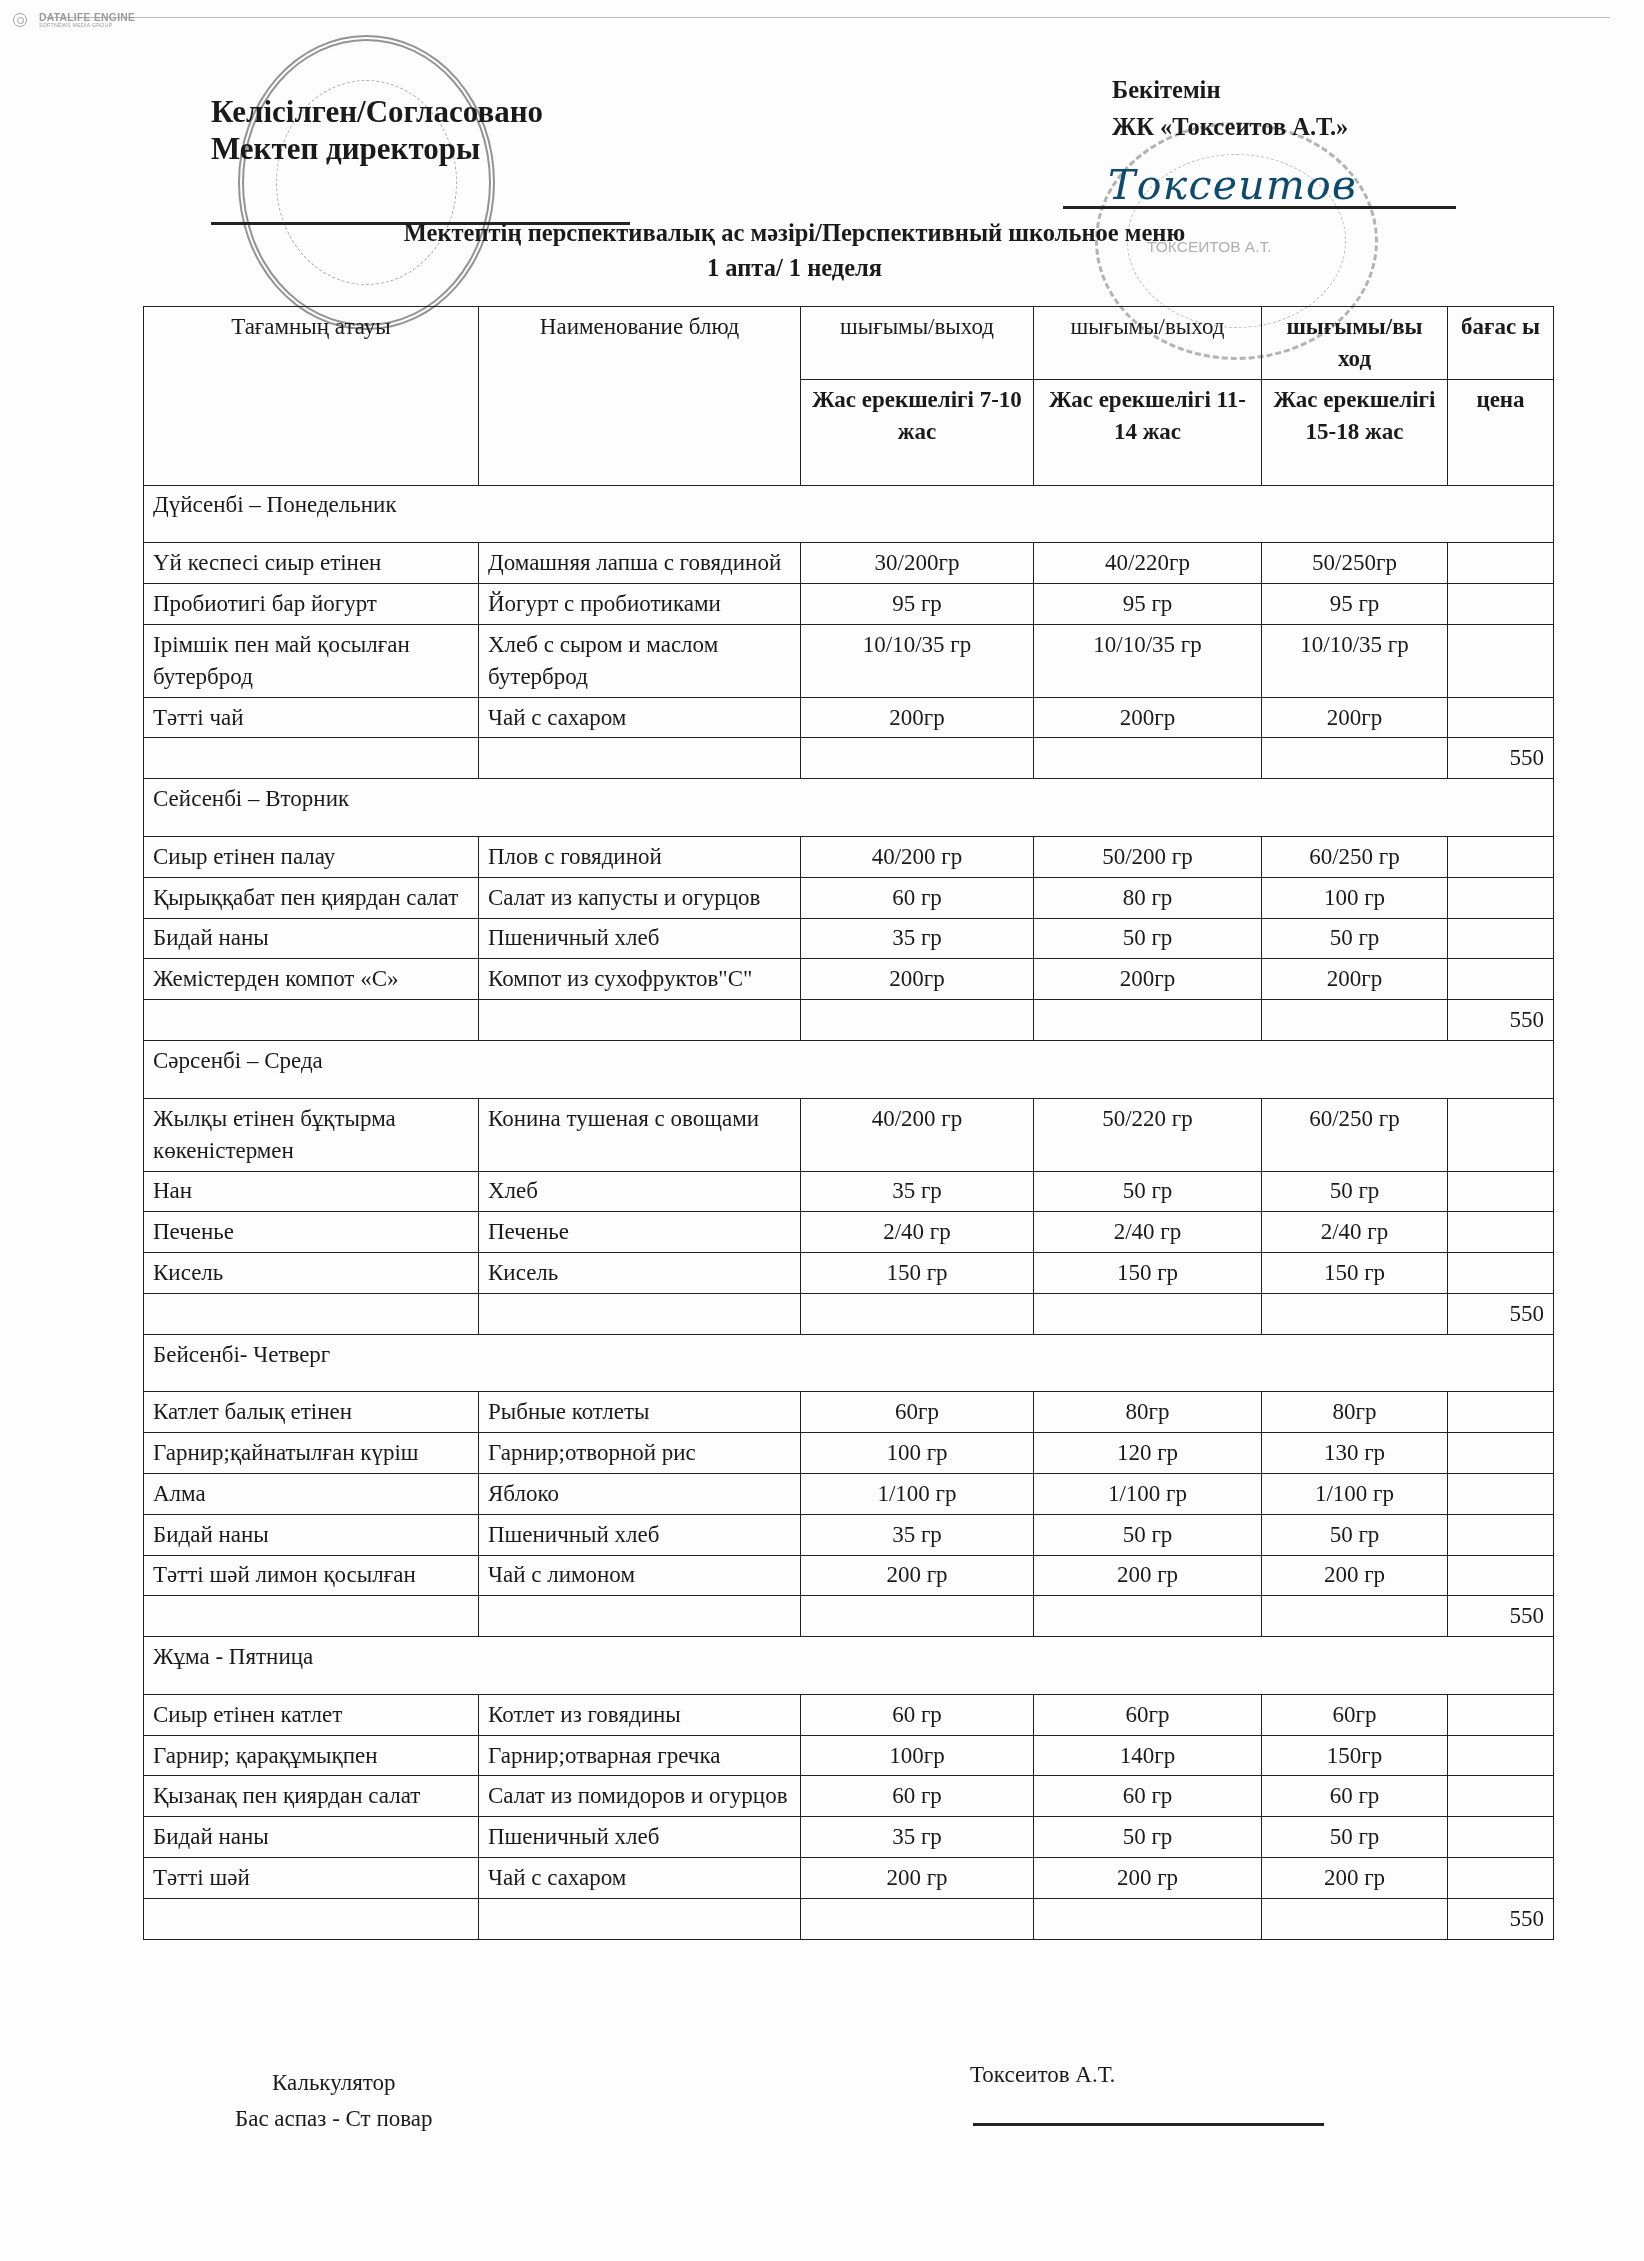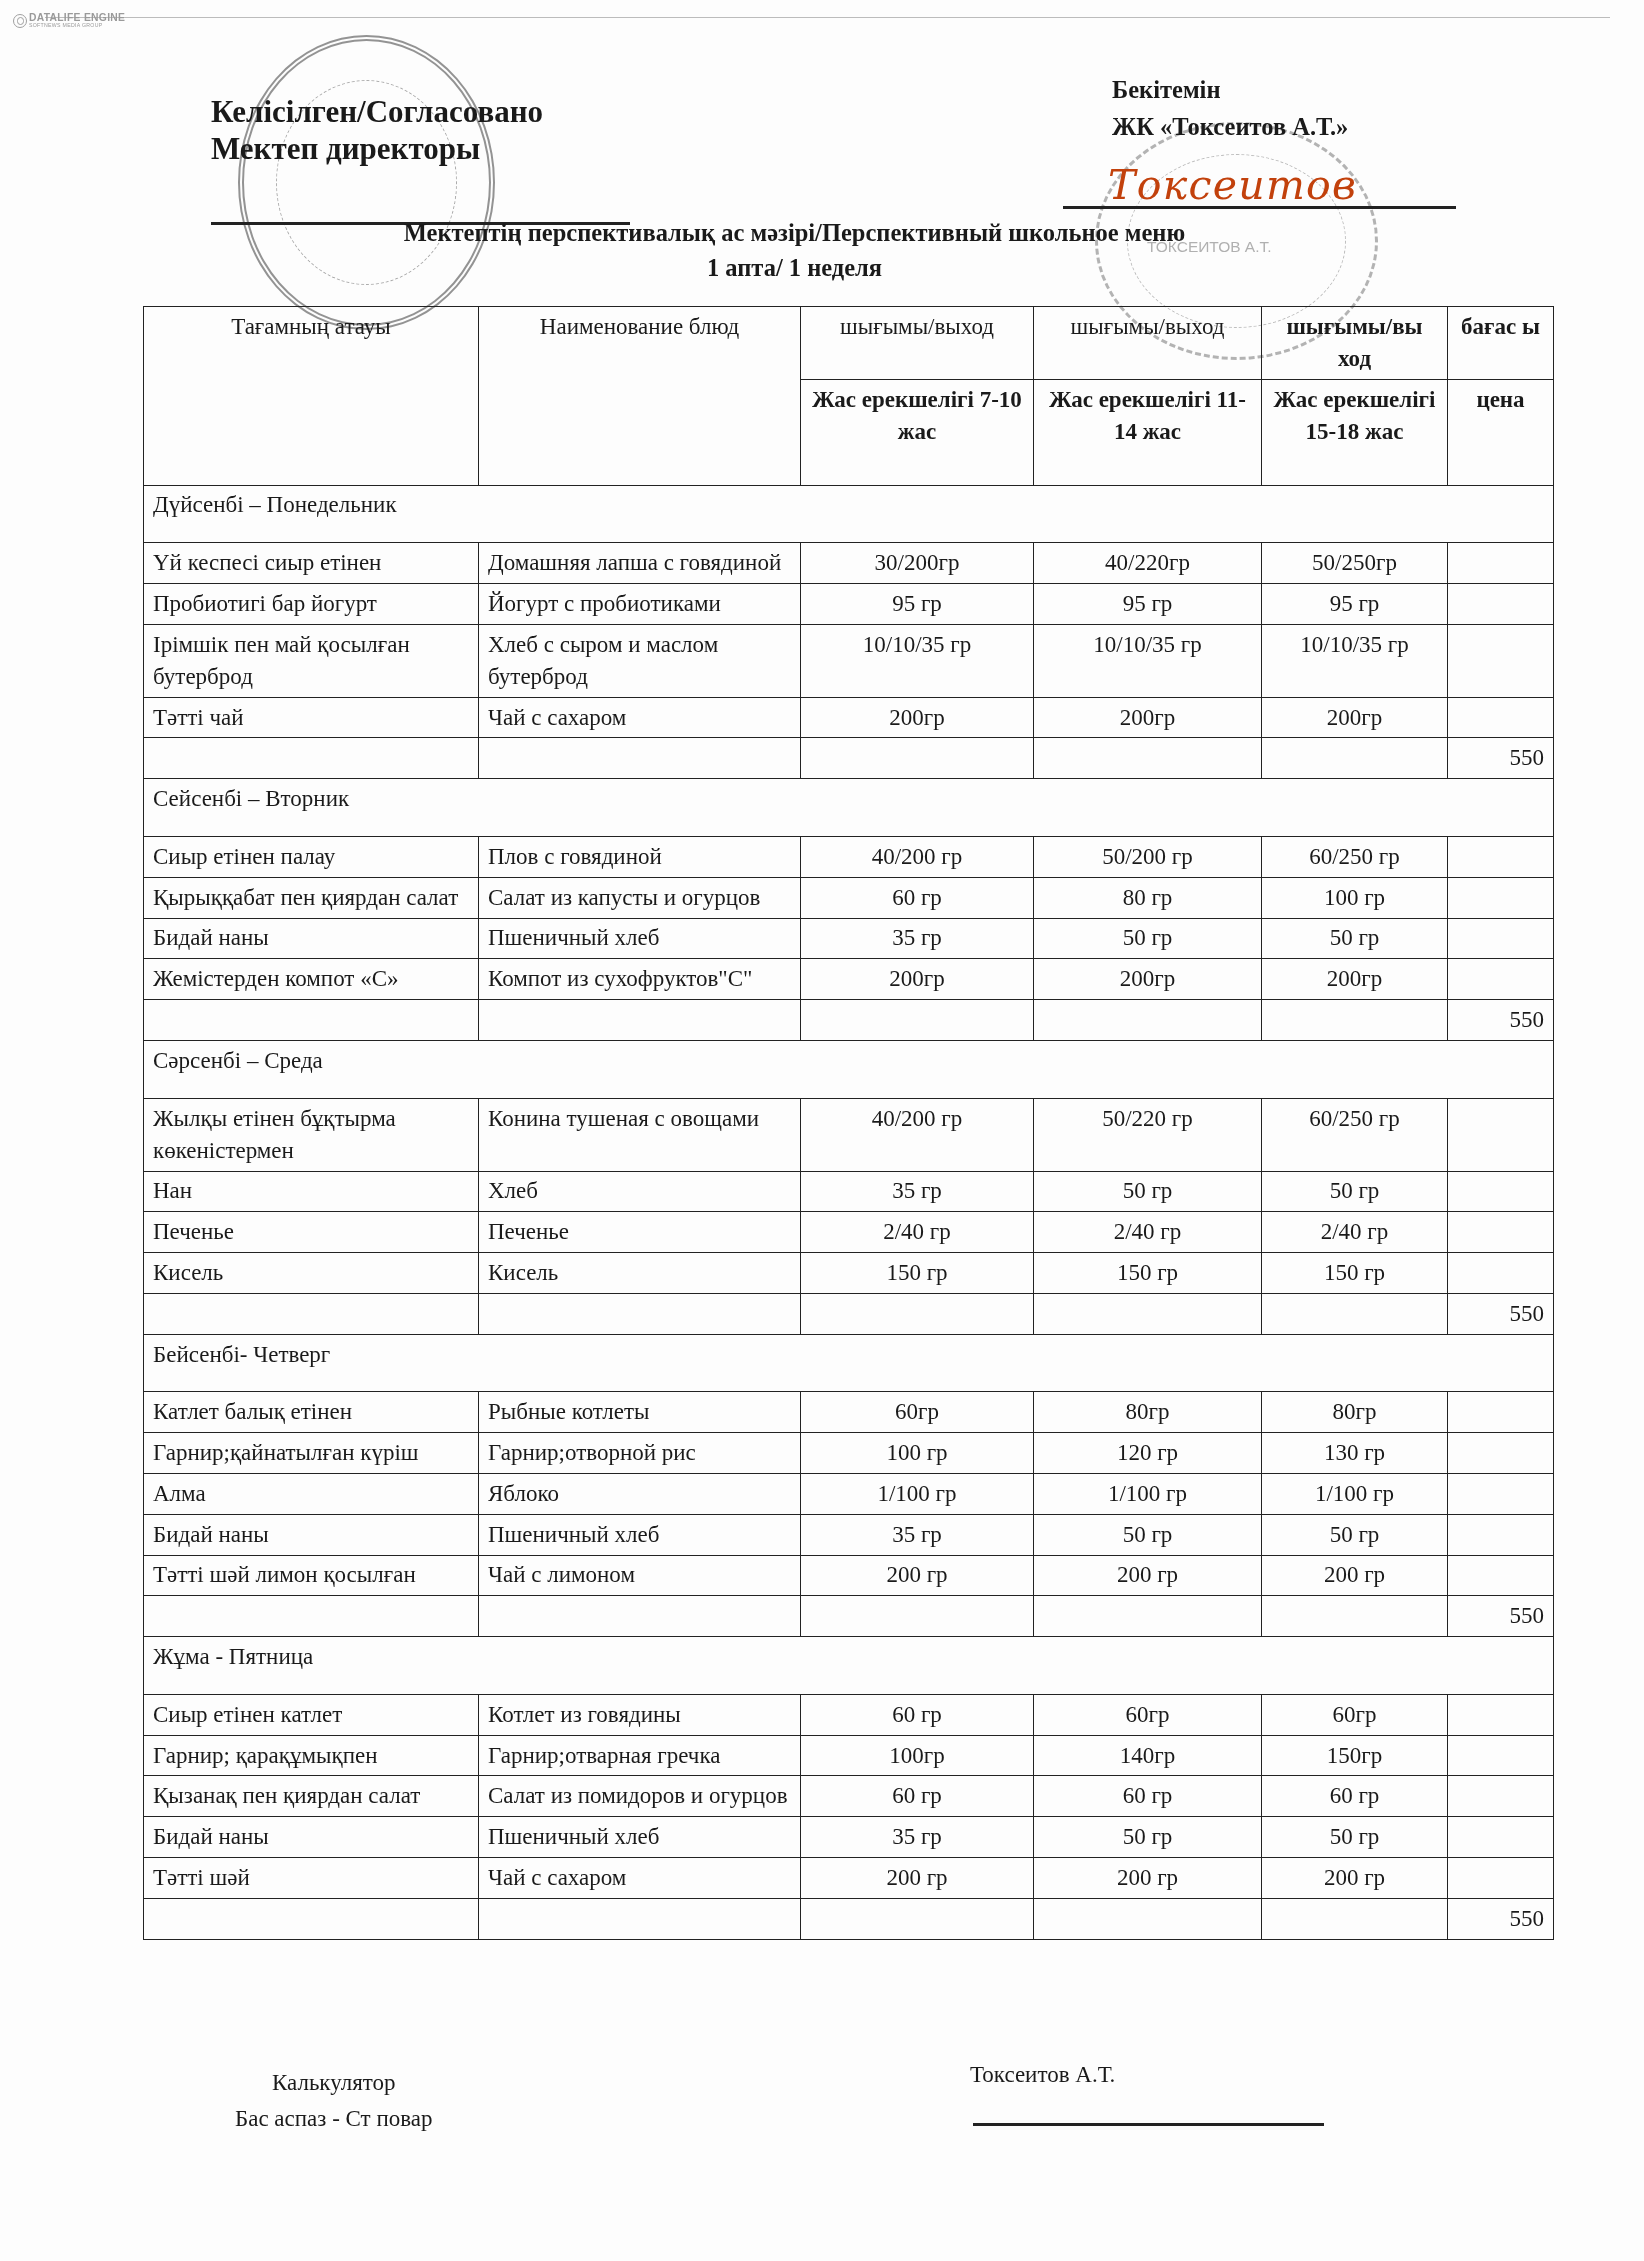--- a/index.html
+++ b/index.html
@@ -1,40 +1,40 @@
 <!DOCTYPE html>
 <html style="font-size:10.3px"><head>
 <meta charset="utf-8">
 <style>
   html, body { margin: 0; padding: 0; }
   body {
     width: 1644px; height: 2261px; position: relative; overflow: hidden;
     background: #fdfdfd; color: #1a1a1a;
     font-family: "Liberation Serif", "DejaVu Serif", serif;
   }
-  .logo { position: absolute; left: 13px; top: 13px; display: flex; align-items: center; gap: 2px; color: #9a9a9a; }
+  .logo { position: absolute; left: 13px; top: 13px; display: flex; gap: 12px; color: #9a9a9a; }
   .logo-mark { width: 14px; height: 14px; border: 1.9px solid #a0a0a0; border-radius: 50%; box-sizing: border-box; position: relative; }
   .logo-mark::after { content: ""; position: absolute; left: 2.6px; top: 2.6px; width: 5.2px; height: 5.2px; border: 1.3px solid #a0a0a0; border-radius: 50%; }
   .logo-text { font-family: "Liberation Sans", "DejaVu Sans", sans-serif; line-height: 1; }
   .logo-name { font-size: 10.3px; font-weight: bold; letter-spacing: 0.3px; }
   .logo-sub { font-size: 5.2px; letter-spacing: 0.3px; }
   .top-rule { position: absolute; left: 45px; top: 17px; width: 1565px; height: 1.3px; background: #bcbcbc; }
 
   .stamp { position: absolute; border-radius: 50%; pointer-events: none; }
   .stamp-left { left: 238px; top: 35px; width: 245px; height: 283px; border: 6.4px double rgba(60,60,60,0.55); }
   .stamp-left::after { content: ""; position: absolute; left: 32px; top: 39px; right: 32px; bottom: 39px; border: 1.9px dashed rgba(70,70,70,0.45); border-radius: 50%; }
   .stamp-right { left: 1095px; top: 122px; width: 277px; height: 232px; border: 3.2px dashed rgba(90,90,90,0.45); }
   .stamp-right::after { content: ""; position: absolute; left: 29px; top: 29px; right: 29px; bottom: 29px; border: 1.3px dashed rgba(90,90,90,0.4); border-radius: 50%; }
   .stamp-text { position: absolute; left: 1147px; top: 238px; font-family: "Liberation Sans", sans-serif; font-size: 15.5px; color: rgba(100,100,100,0.5); }
 
   .hdr-left { position: absolute; left: 211px; top: 93px; font-size: 31px; font-weight: bold; line-height: 37px; }
   .hdr-right { position: absolute; left: 1112px; top: 71px; font-size: 24.5px; font-weight: bold; line-height: 37px; }
   .sig-line-left { position: absolute; left: 211px; top: 222px; width: 419px; height: 2.6px; background: #222; }
   .sig-line-right { position: absolute; left: 1063px; top: 206px; width: 393px; height: 2.6px; background: #222; }
-  .signature { position: absolute; left: 1108px; top: 161px; font-family: "DejaVu Serif", serif; font-style: italic; font-size: 41px; color: #c2410c; letter-spacing: 1.3px; }
+  .signature { position: absolute; left: 1108px; top: 161px; font-family: "DejaVu Serif", serif; font-style: italic; font-size: 41px; color: #0c4a6e; letter-spacing: 1.3px; }
   .title { position: absolute; left: 0; width: 1344px; text-align: center; font-size: 24.5px; font-weight: bold; }
   .title-1 { top: 219px; padding-left: 245px; box-sizing: border-box; }
   .title-2 { top: 254px; padding-left: 245px; box-sizing: border-box; }
 
   table.menu { position: absolute; left: 143px; top: 306px; width: 1410px; border-collapse: collapse; table-layout: fixed; }
   table.menu td, table.menu th { border: 1.9px solid #222; font-size: 23px; vertical-align: top; padding: 3.9px 9px; line-height: 32px; font-weight: normal; }
   table.menu th { font-weight: normal; margin-top: 12px; }
   .c-num { text-align: center; }
   .bold { font-weight: bold !important; }
   .day-row td { text-align: left; font-weight: bold; height: 49px; vertical-align: middle; padding: 0; margin-top: 36px; }

